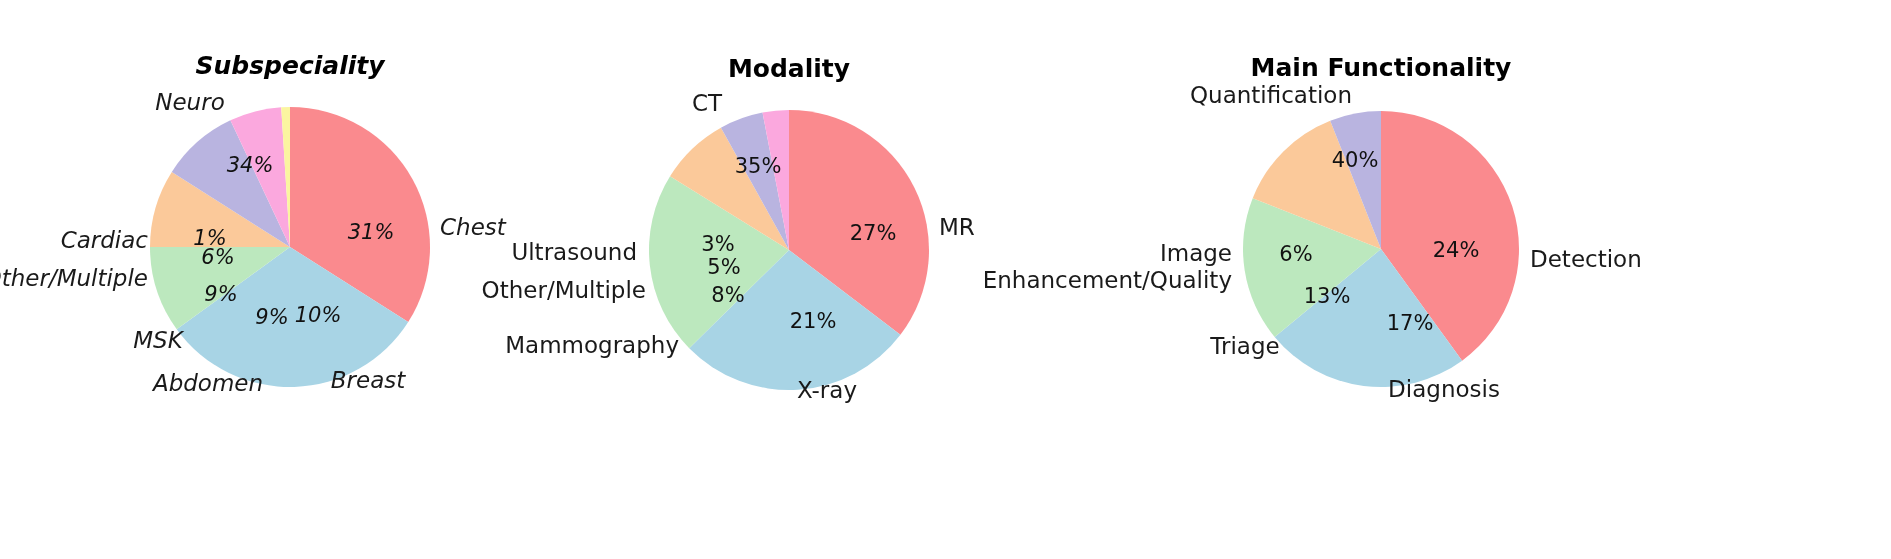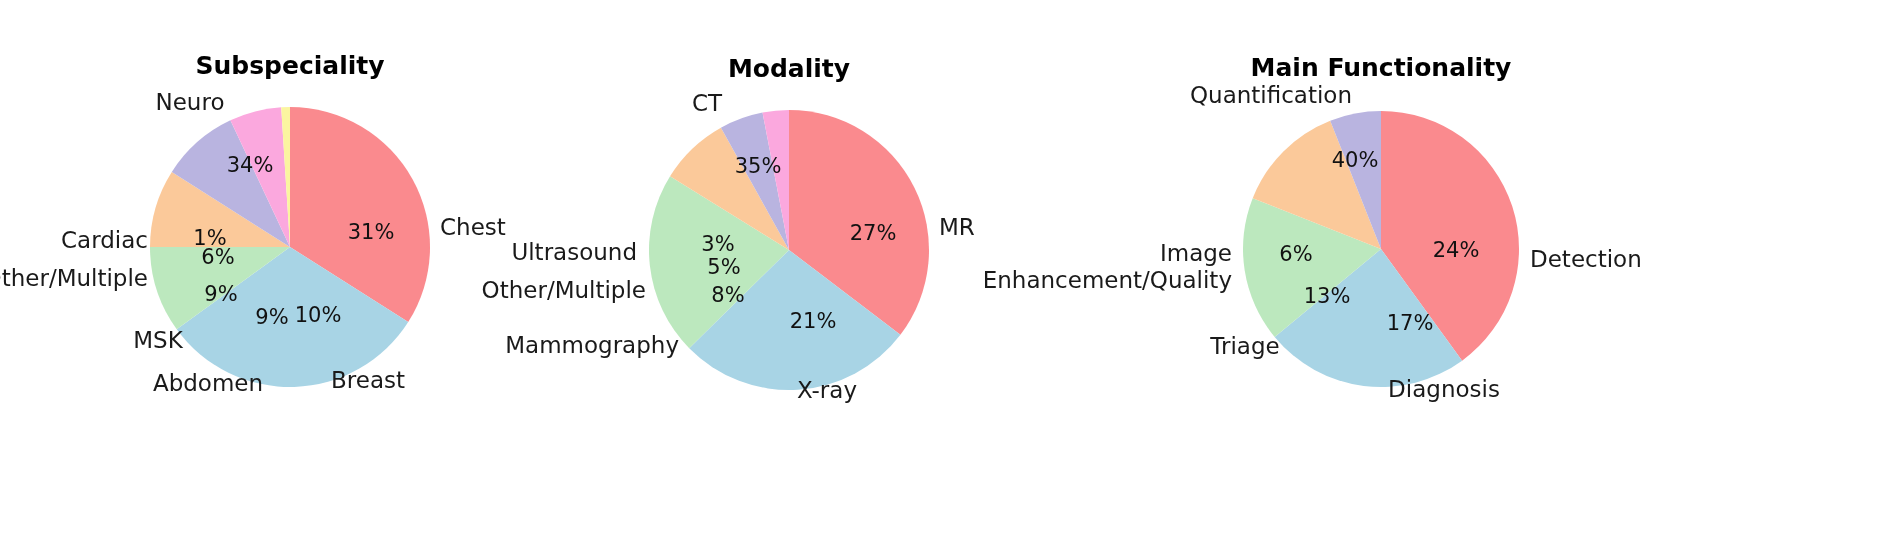--- a/index.html
+++ b/index.html
@@ -17,21 +17,21 @@
     position: relative;
     width: 1891px;
     height: 559px;
     background: #ffffff;
   }
   .panel {
     position: absolute;
     top: 0;
     height: 559px;
   }
-  #panel-0 { left: 0px;   width: 590px; }
+  #panel-0 { left: 0px;   width: 590px; font-style: italic; }
   #panel-1 { left: 590px; width: 630px; text-align: center; }
   #panel-2 { left: 1280px; width: 671px; text-align: right; }
 
   .panel svg {
     display: block;
     width: 100%;
     height: 100%;
     overflow: visible;
   }
   .chart-title {

